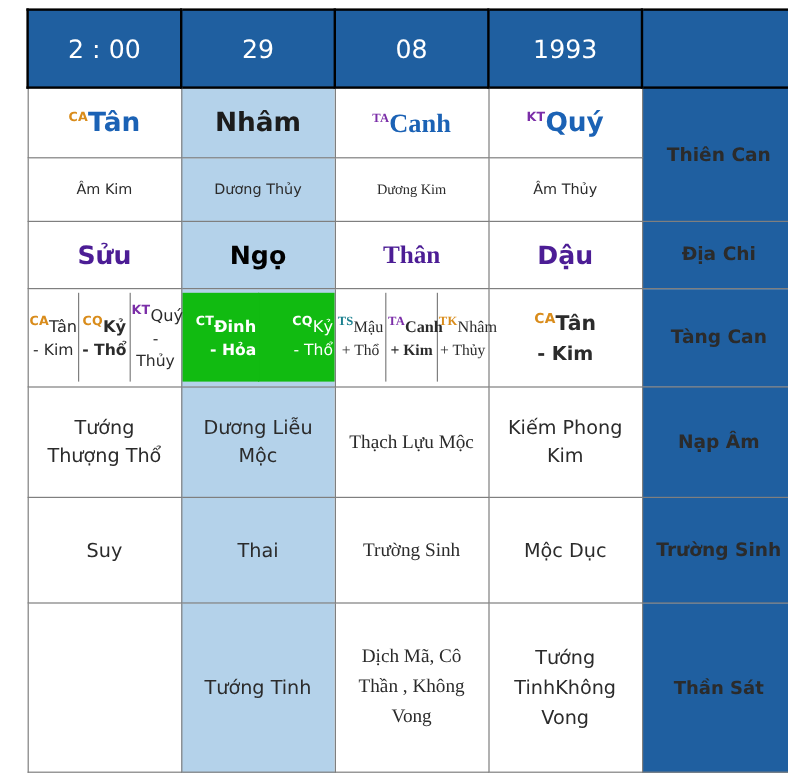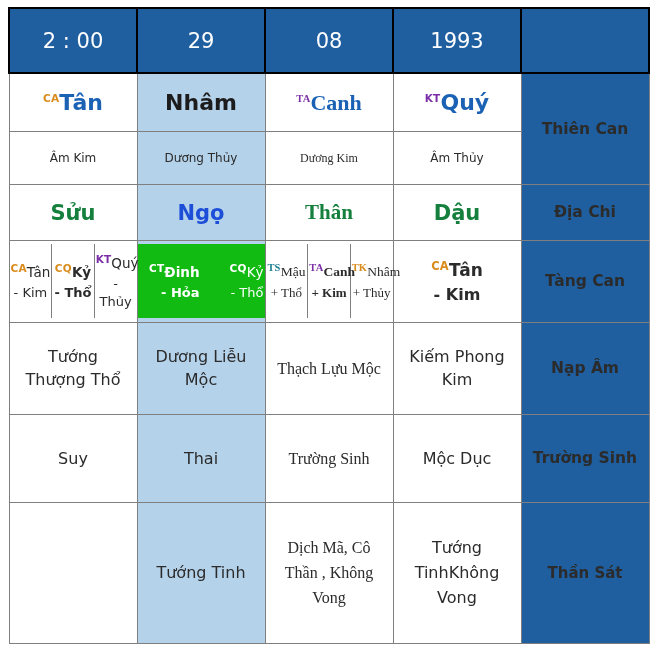--- a/index.html
+++ b/index.html
@@ -10,21 +10,21 @@
   body {
     font-family: "DejaVu Sans", "Liberation Sans", sans-serif;
     width: 657px;
     height: 651px;
     overflow: hidden;
   }
   #chart-root {
     width: 657px;
     height: 651px;
     box-sizing: border-box;
-    padding: 7px 7px 7px 8px;
+    padding: 7px 7px 7px 22px;
     background: #ffffff;
   }
   table.bazi {
     border-collapse: collapse;
     width: 642px;
     height: 637px;
     table-layout: fixed;
   }
   table.bazi td {
     border: 1px solid #7f7f7f;
@@ -92,23 +92,23 @@
     height: 48px;
     font-size: 12px;
     font-weight: normal;
   }
 
   
   tr.branch-row td.cell {
     height: 50px;
     font-size: 21px;
     font-weight: bold;
-    color: #15803d;
-  }
-  tr.branch-row td.col-day { color: #1d4ed8; }
+    color: #4c1d95;
+  }
+  tr.branch-row td.col-day { color: #000000; }
 
   
   tr.tangcan-row > td.cell {
     height: 74px;
     padding: 0;
     vertical-align: middle;
   }
   table.sub {
     border-collapse: collapse;
     width: 100%;

